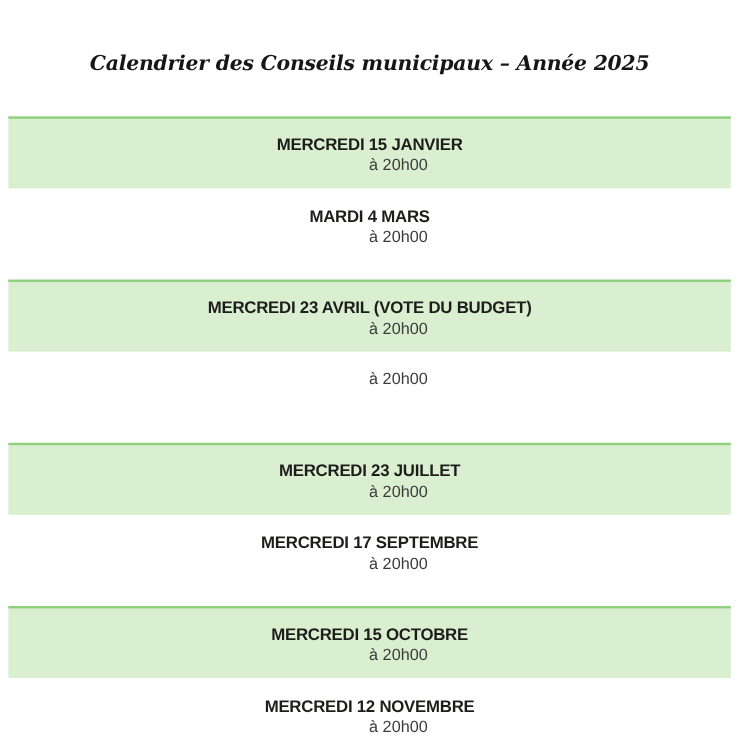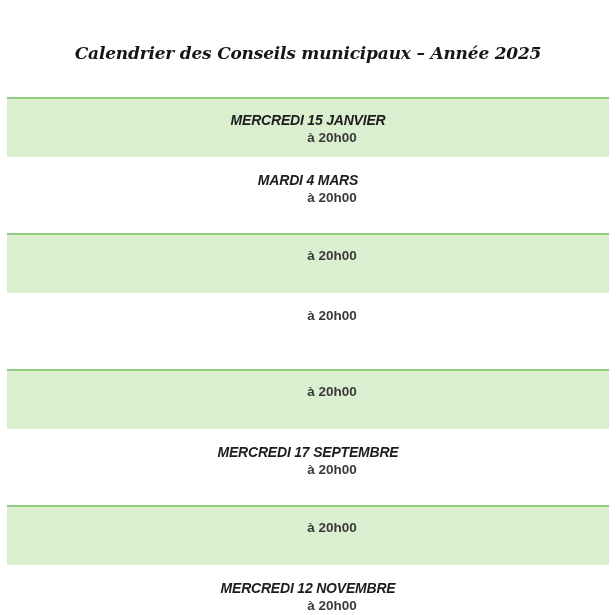--- a/index.html
+++ b/index.html
@@ -55,24 +55,23 @@
     height: 76px;
     padding-top: 14px;
   }
   .date {
     font-weight: 700;
     font-size: 14px;
     letter-spacing: -0.2px;
     line-height: 18px;
     color: #1d1d1b;
     text-transform: uppercase;
-    font-style: italic;
   }
   .time {
-    font-weight: 700;
+    font-weight: 400;
     font-size: 13.5px;
     line-height: 18px;
     color: #3a3a3a;
     padding-left: 48px;
   }
 </style>
 </head>
 <body>
 
 <div class="page">
@@ -83,33 +82,36 @@
   <div class="rows">
     <div class="row green">
       <div class="date">MERCREDI 15 JANVIER</div>
       <div class="time">à 20h00</div>
     </div>
     <div class="row white">
       <div class="date">MARDI 4 MARS</div>
       <div class="time">à 20h00</div>
     </div>
     <div class="row green">
+      <div class="date">MERCREDI 23 AVRIL (vote du budget)</div>
       <div class="time">à 20h00</div>
     </div>
     <div class="row white">
       <div class="time">à 20h00</div>
     </div>
     <div class="row green">
+      <div class="date">MERCREDI 23 JUILLET</div>
       <div class="time">à 20h00</div>
     </div>
     <div class="row white">
       <div class="date">MERCREDI 17 SEPTEMBRE</div>
       <div class="time">à 20h00</div>
     </div>
     <div class="row green">
+      <div class="date">MERCREDI 15 OCTOBRE</div>
       <div class="time">à 20h00</div>
     </div>
     <div class="row white">
       <div class="date">MERCREDI 12 NOVEMBRE</div>
       <div class="time">à 20h00</div>
     </div>
     <div class="row green">
       <div class="time">à 20h00</div>
     </div>
   </div>

